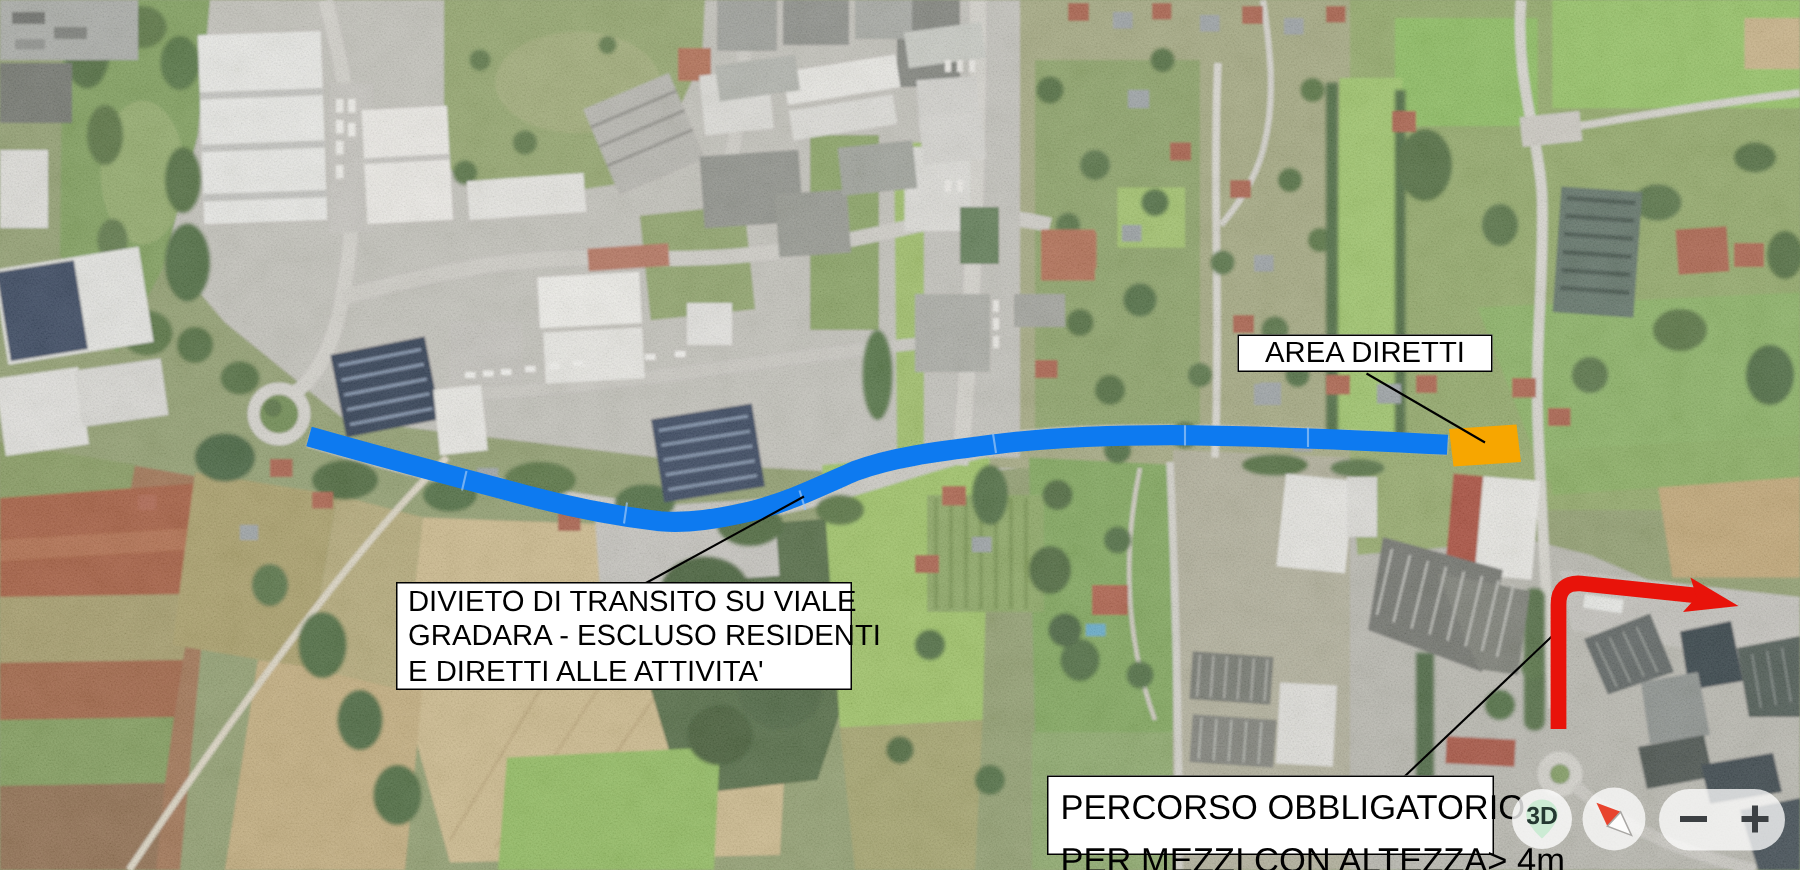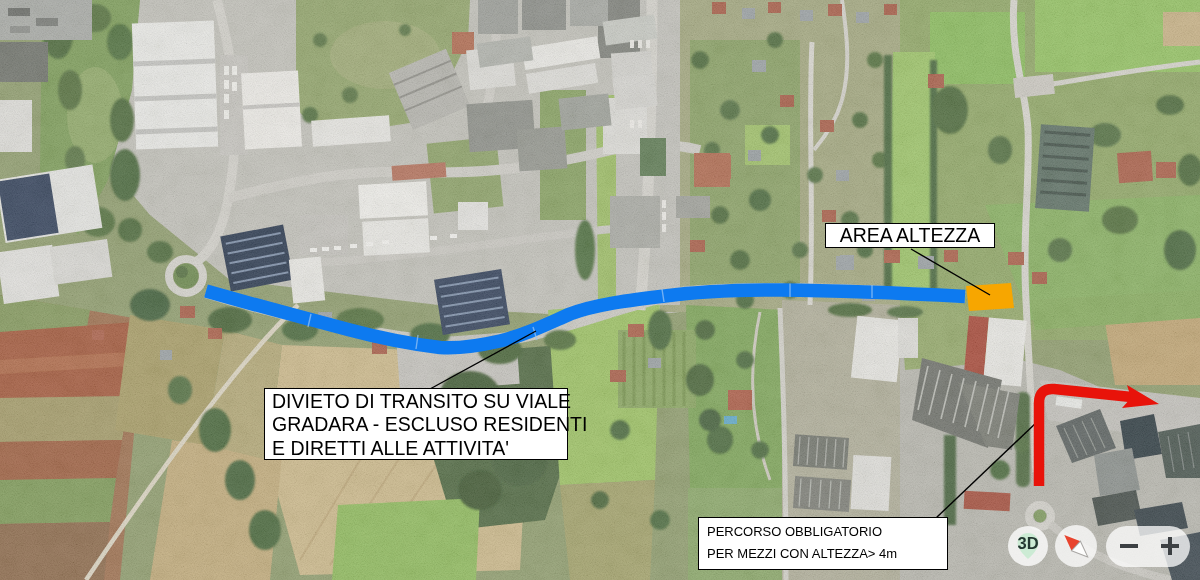--- a/index.html
+++ b/index.html
@@ -615,25 +615,25 @@
 <line x1="911" y1="249" x2="990" y2="295" stroke="#000" stroke-width="1.4"></line>
 
 <line x1="936" y1="518" x2="1038" y2="421" stroke="#000" stroke-width="1.4"></line>
 
 <path d="M1039,486 L1039,403 Q1039,388 1054,389 L1136,397.5" fill="none" stroke="#e8130a" stroke-width="10.5"></path>
 
 <polygon points="1159,404 1127,385 1131,398 1122,408" fill="#e8130a"></polygon>
 </g>
 </svg>
 
-<div class="lbl" style="left:825px;top:223px;width:170px;height:25px;font-size:19.5px;line-height:23px;text-align:center;border-width:1.5px">AREA ALTEZZA</div>
+<div class="lbl" style="left:825px;top:223px;width:170px;height:25px;font-size:19.5px;line-height:23px;text-align:center;border-width:1.5px">AREA DIRETTI</div>
 
 <div class="lbl" style="left:264px;top:388px;width:304px;height:72px;font-size:19.5px;line-height:23.4px;padding:1px 0 0 7px;border-width:1.3px">DIVIETO DI TRANSITO SU VIALE<br>GRADARA - ESCLUSO RESIDENTI<br>E DIRETTI ALLE ATTIVITA'</div>
 
-<div class="lbl" style="left:698px;top:517px;width:250px;height:53px;font-size:13px;line-height:22px;padding:2.5px 0 0 8px;border-width:1.3px">PERCORSO OBBLIGATORIO<br>PER MEZZI CON ALTEZZA&gt; 4m</div>
+<div class="lbl" style="left:698px;top:517px;width:298px;height:53px;font-size:23px;line-height:35px;padding:2.5px 0 0 8px;border-width:1.3px">PERCORSO OBBLIGATORIO<br>PER MEZZI CON ALTEZZA&gt; 4m</div>
 
 <div style="position:absolute;left:1008px;top:526px;width:40px;height:40px;border-radius:50%;background:rgba(255,255,255,0.78)"></div>
 
 <svg style="position:absolute;left:1014px;top:531px" width="28" height="30" viewBox="0 0 28 30">
 <path d="M14,2 C8,2 3.5,6.5 3.5,12 C3.5,19 14,28 14,28 C14,28 24.5,19 24.5,12 C24.5,6.5 20,2 14,2 Z" fill="#ccebd4"></path>
 <text x="14" y="18" font-family="Liberation Sans,sans-serif" font-size="16.5" font-weight="bold" fill="#243831" text-anchor="middle">3D</text>
 </svg>
 
 <div style="position:absolute;left:1055px;top:525px;width:42px;height:42px;border-radius:50%;background:rgba(255,255,255,0.75)"></div>
 

